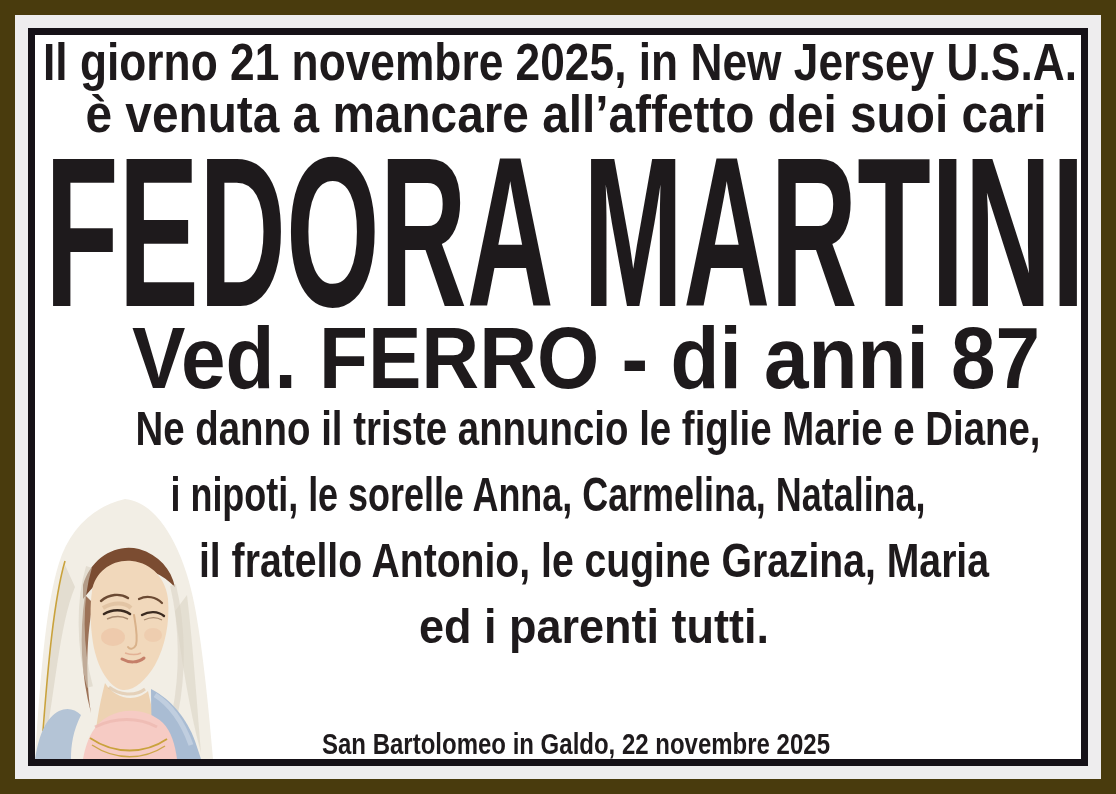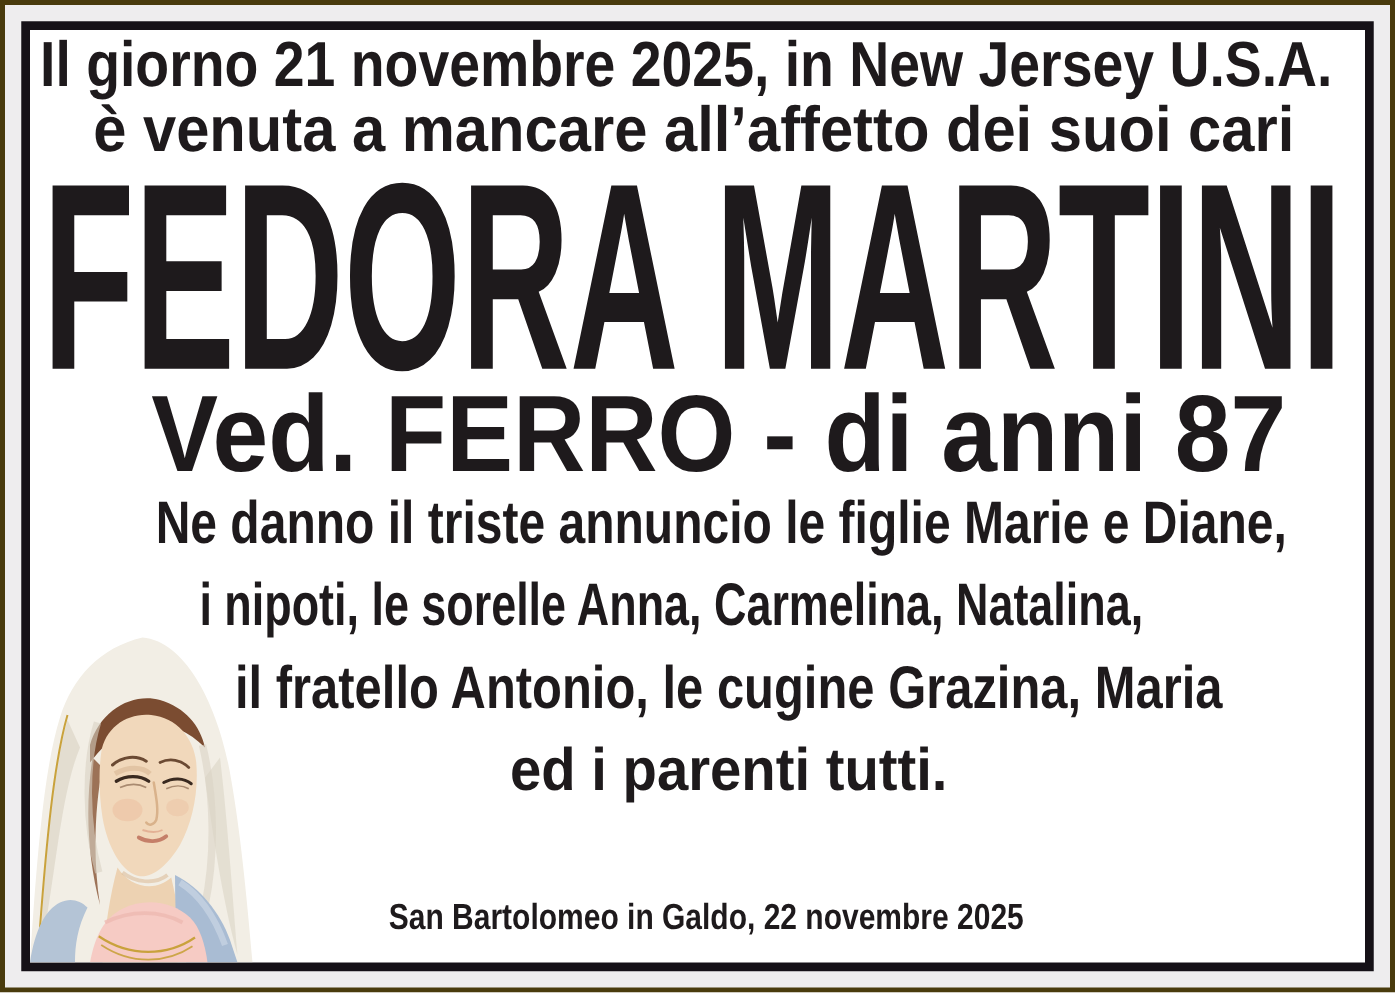--- a/index.html
+++ b/index.html
@@ -1,21 +1,21 @@
 <!DOCTYPE html>
 <html><head>
 <meta charset="utf-8">
 <style>
   html, body { margin: 0; padding: 0; background: #ffffff; }
   .poster {
     position: relative;
     width: 1116px; height: 794px;
     box-sizing: border-box;
     background: #493b0d;
-    padding: 4px;
+    padding: 15px;
     font-family: "Liberation Sans", "DejaVu Sans", sans-serif;
   }
   .mat {
     width: 100%; height: 100%;
     box-sizing: border-box;
     background: #eeedee;
     padding: 13px;
   }
   .inner {
     position: relative;

